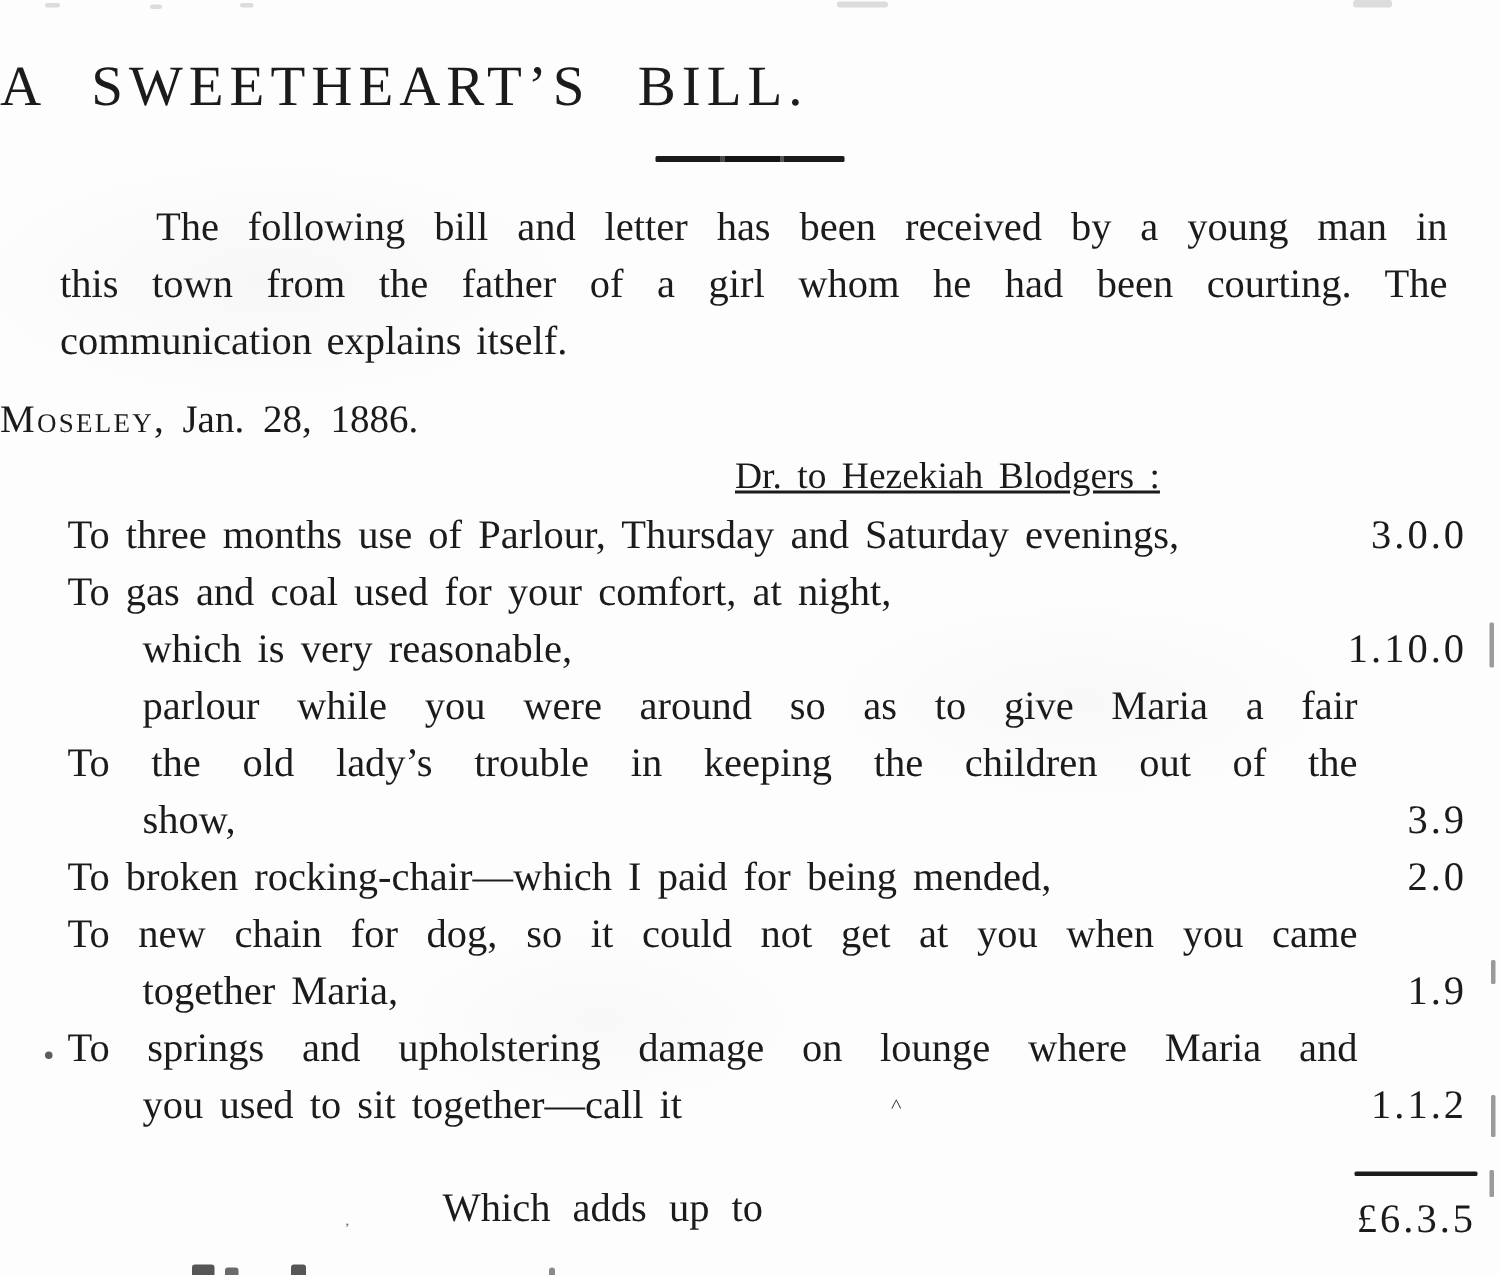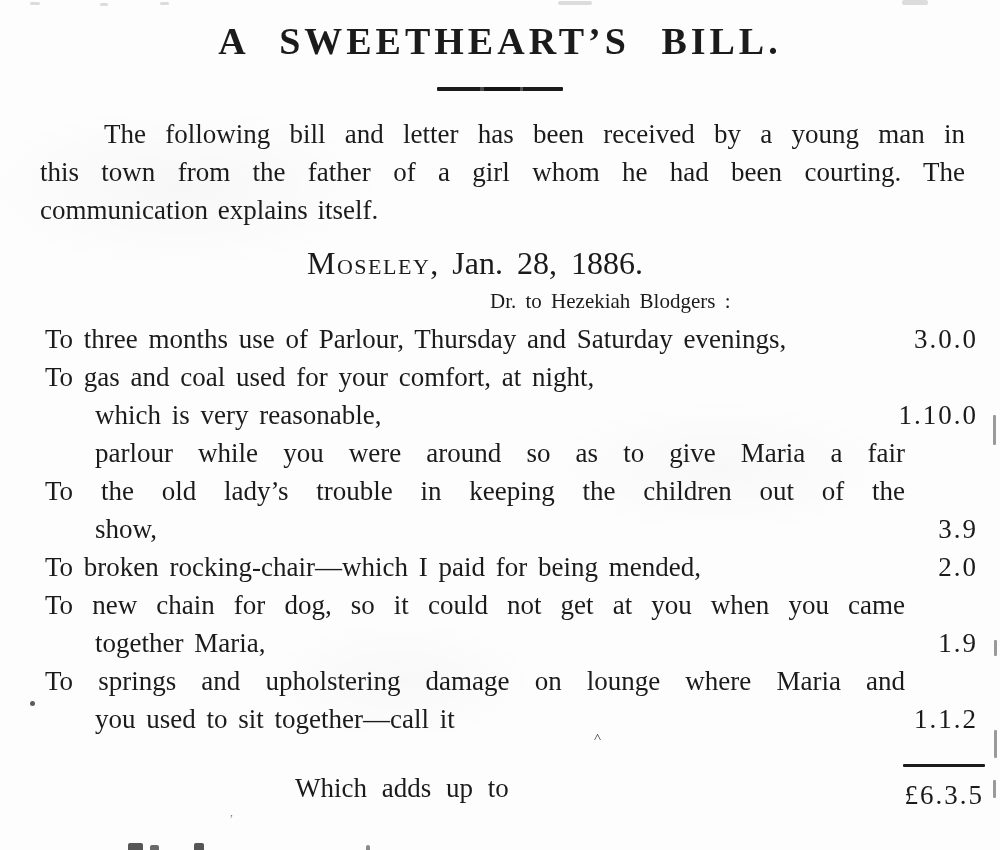--- a/index.html
+++ b/index.html
@@ -7,37 +7,37 @@
     position:relative; width:1000px; height:850px; overflow:hidden;
     background:
       radial-gradient(ellipse 300px 120px at 18% 22%, rgba(0,0,0,0.025), rgba(0,0,0,0) 70%),
       radial-gradient(ellipse 260px 100px at 72% 55%, rgba(0,0,0,0.02), rgba(0,0,0,0) 70%),
       radial-gradient(ellipse 200px 90px at 40% 80%, rgba(0,0,0,0.02), rgba(0,0,0,0) 70%),
       #fdfdfd;
     font-family:"Liberation Serif","DejaVu Serif",serif;
     color:var(--ink,#1b1b1b);
   }
   .title {
-    margin-top:20px; text-align:center;
-    font-size:38px; line-height:42px; font-weight:bold;
+    margin-top:37px; 
+    font-size:38px; line-height:42px; font-weight:normal;
     letter-spacing:4px; word-spacing:18px;
   }
   .divider {
     width:126px; height:4px; margin:24px auto 0 auto;
     background:linear-gradient(90deg,#1b1b1b 0 34%,#4a4a4a 34% 37%,#151515 37% 66%,#555 66% 68%,#1b1b1b 68% 100%);
     border-radius:1px;
   }
   .intro { margin:24px 35px 15px 40px; font-size:27px; line-height:38px; word-spacing:3px; }
   .intro-line { height:38px; }
   .intro-line.j { text-align:justify; text-align-last:justify; }
   .intro-line.first { text-indent:64px; }
-  .dateline { padding-right:50px; text-align:center; font-size:32px; line-height:38px; word-spacing:6px; }
+  .dateline { padding-right:50px; text-align:left; font-size:26px; line-height:38px; word-spacing:6px; }
   .smallcaps { font-variant:small-caps; letter-spacing:1.5px; }
   .addressee { padding-left:175px; font-size:27px; line-height:38px; word-spacing:5px; }
-  .debtor { padding-left:490px; font-size:21px; line-height:38px; word-spacing:4px; }
+  .debtor { padding-left:490px; font-size:25px; line-height:38px; word-spacing:4px;text-decoration:underline; }
   .bill { font-size:27px; }
   .bline { position:relative; height:38px; line-height:38px; padding-left:45px; padding-right:20px; white-space:nowrap; word-spacing:4px; }
   .btext.ind1 { margin-left:50px; }
   .btext.stretch { display:inline-block; text-align:justify; text-align-last:justify; white-space:normal; }
   .btext.stretch.ind0 { width:860px; }
   .btext.stretch.ind1 { width:810px; }
   .bamt { position:absolute; right:22px; top:0; letter-spacing:2px; word-spacing:0; }
   .total-row { position:relative; margin-top:26px; height:48px; font-size:27px; line-height:48px; }
   .total-rule { position:absolute; right:15px; top:0; width:82px; height:3px; background:#1c1c1c; border-radius:1px; }
   .total-label { position:absolute; left:295px; top:0; word-spacing:8px; }

